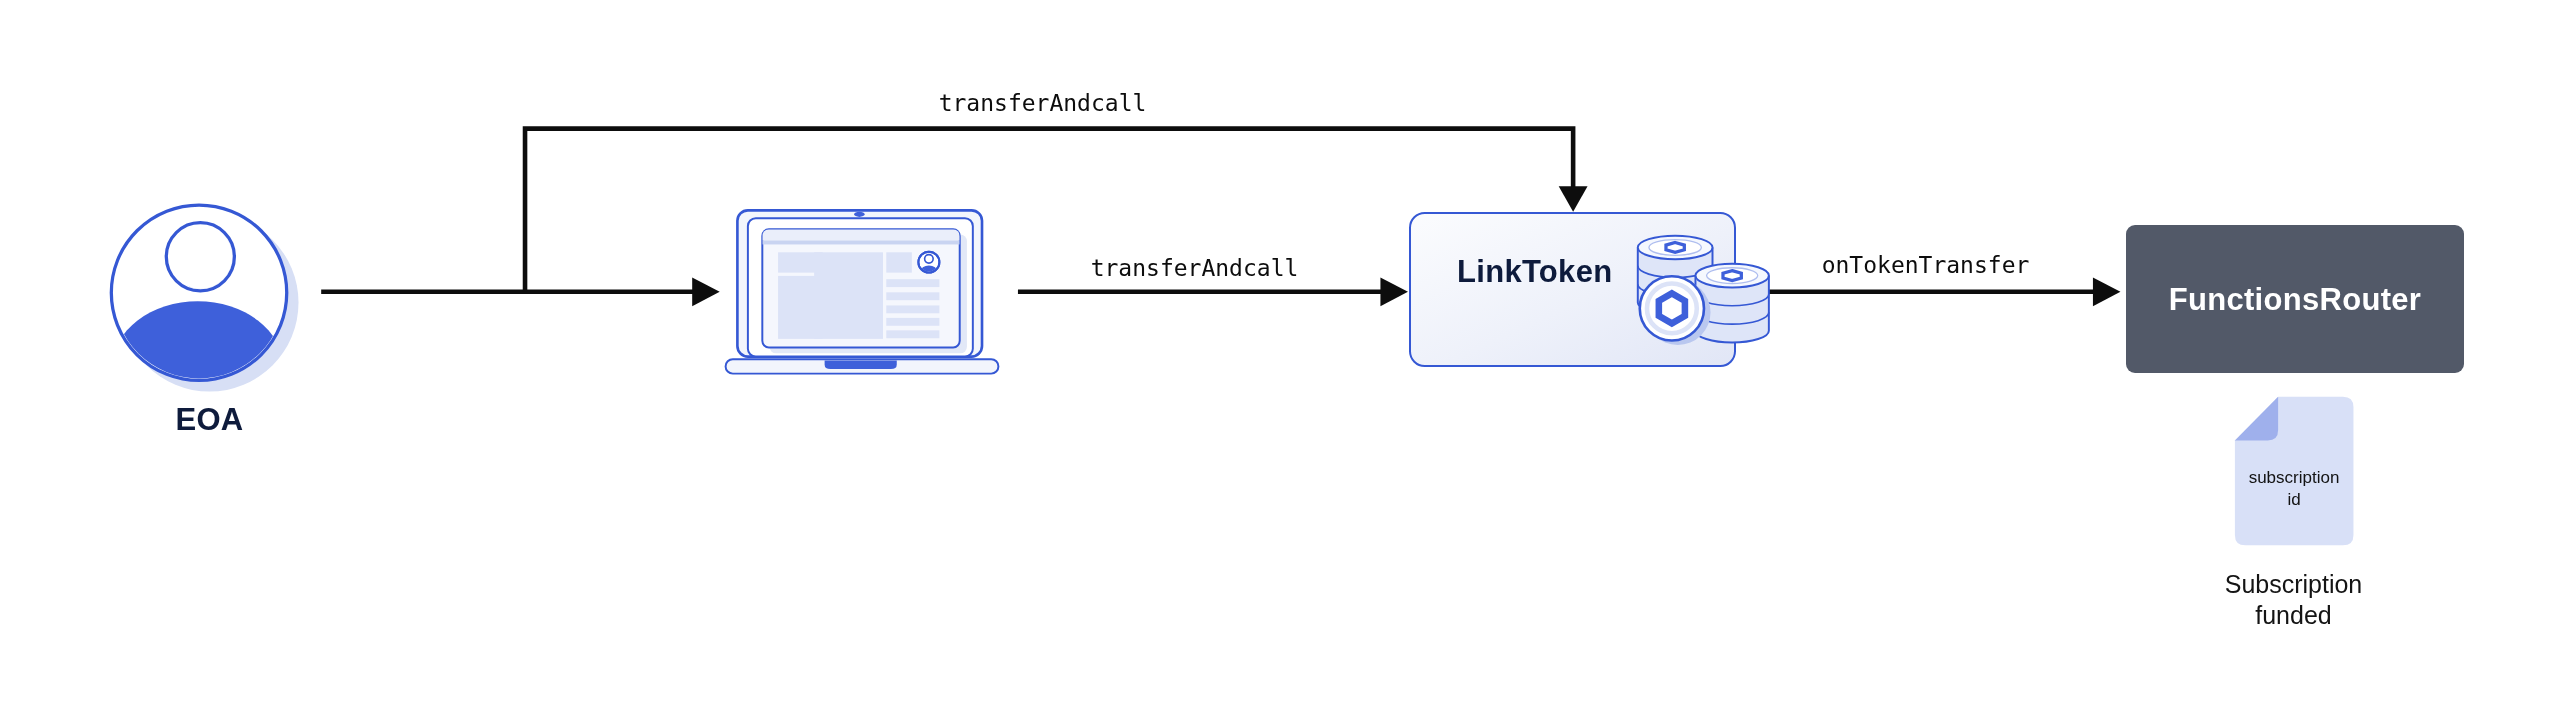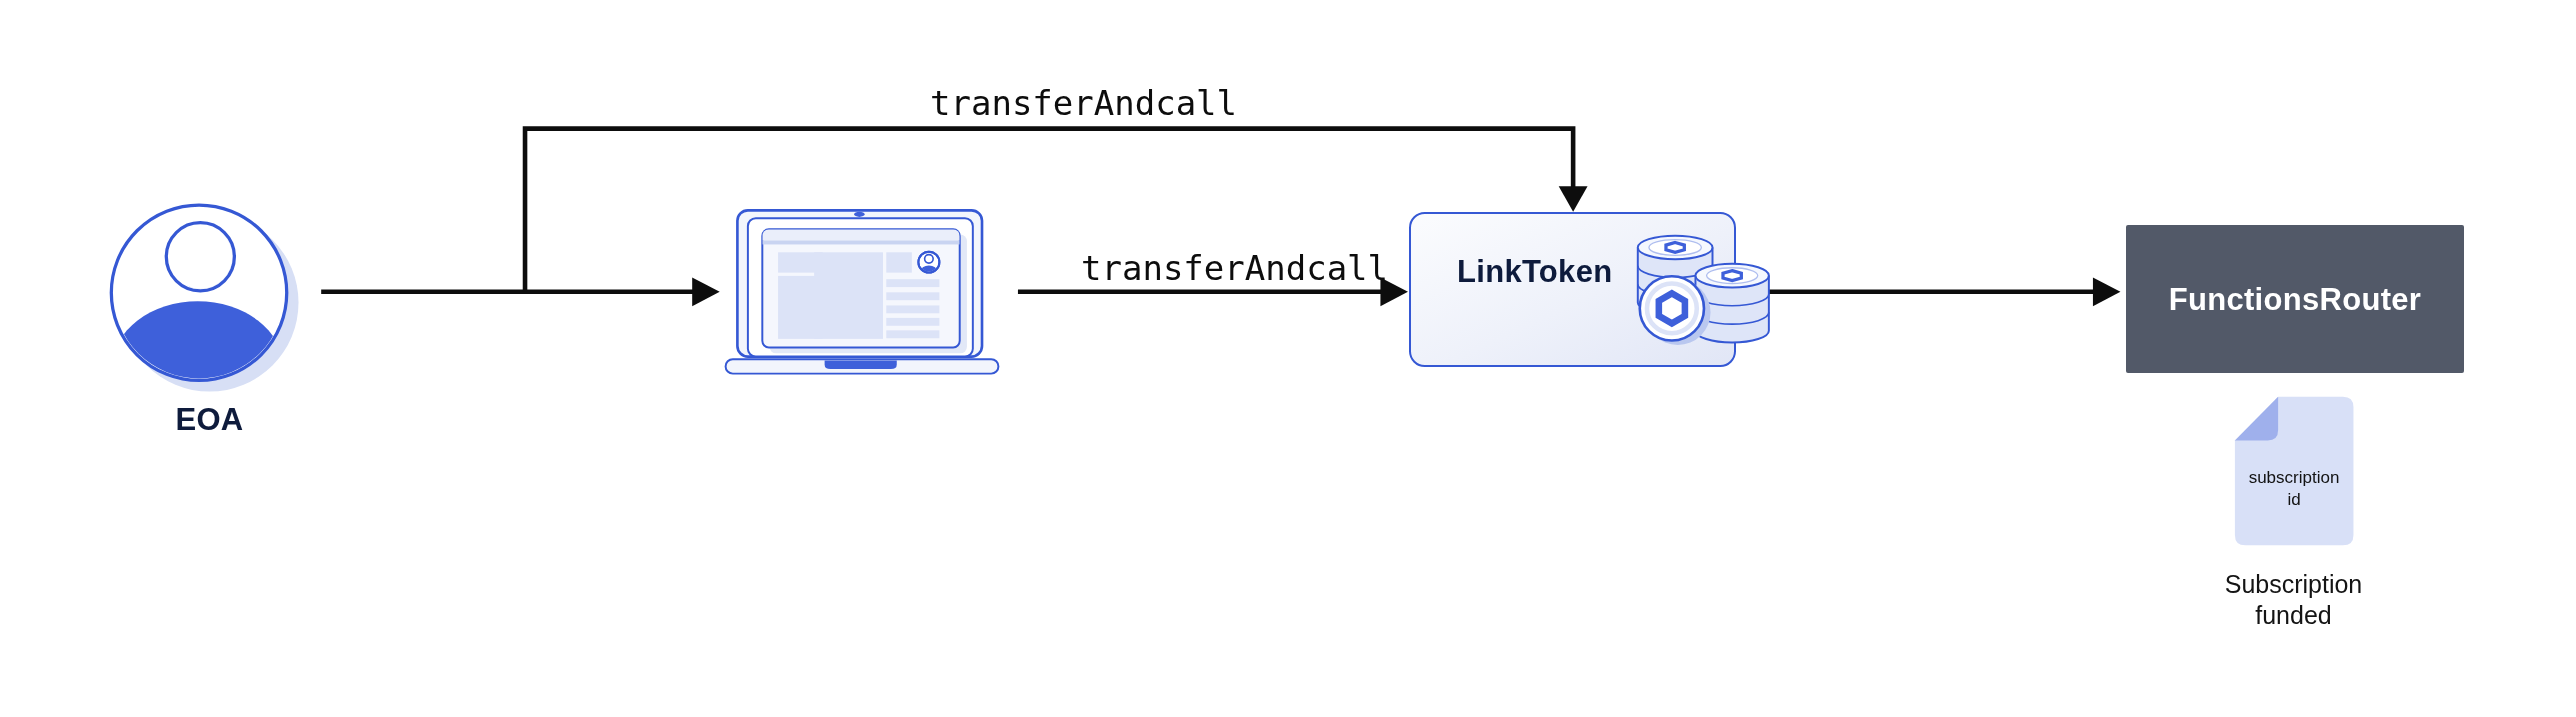--- a/index.html
+++ b/index.html
@@ -35,42 +35,42 @@
     line-height:37px;
     color:var(--navy);
     text-align:center;
     letter-spacing:0.3px;
     white-space:nowrap;
     z-index:4;
   }
   .edge-label{
     position:absolute;
     font-family:"DejaVu Sans Mono", monospace;
-    font-size:34px;
+    font-size:23px;
     line-height:33px;
     color:var(--ink);
     text-align:center;
     white-space:nowrap;
     z-index:4;
   }
   .box-linktoken{
     position:absolute;
     left:1409px;top:212px;
     width:327px;height:155px;
     box-sizing:border-box;
     border:2.6px solid var(--blue);
     border-radius:15.7px;
     background:linear-gradient(155deg,#FBFCFE 0%,#EEF1FA 55%,#E1E6F6 100%);
     z-index:2;
   }
   .box-router{
     position:absolute;
     left:2126px;top:225px;
     width:338px;height:148px;
-    border-radius:2px;
+    border-radius:9px;
     background:var(--router-gray);
     display:flex;align-items:center;justify-content:center;
     z-index:2;
   }
   .box-router .node-label{position:static;color:#ffffff;}
   .icon-layer{z-index:3;}
   .doc-text{
     position:absolute;
     left:2235px;top:467px;width:118px;
     font-size:17px;line-height:21.6px;
@@ -103,20 +103,21 @@
       <polygon points="2400,323 2378,284 2422,284"></polygon>
       <polygon points="2148,445 2106,423 2106,467"></polygon>
       <polygon points="3235,445 3193,423 3193,467"></polygon>
     </g>
   </svg>
 
   <div class="edge-label" style="left:930px;top:87px;width:225px;">transferAndcall</div>
 
   <div class="edge-label" style="left:1081px;top:252px;width:227px;">transferAndcall</div>
 
+  <div class="edge-label" style="left:1812px;top:249px;width:227px;">onTokenTransfer</div>
 
   <svg class="abs icon-layer" style="left:98px;top:190px;" width="223" height="216" viewBox="0 0 340 330">
     <defs>
       <clipPath id="eoaBody">
           <circle cx="154" cy="157" r="131"></circle>
         </clipPath>
       <clipPath id="eoaHead">
           <circle cx="156" cy="102" r="49"></circle>
         </clipPath>
     </defs>

